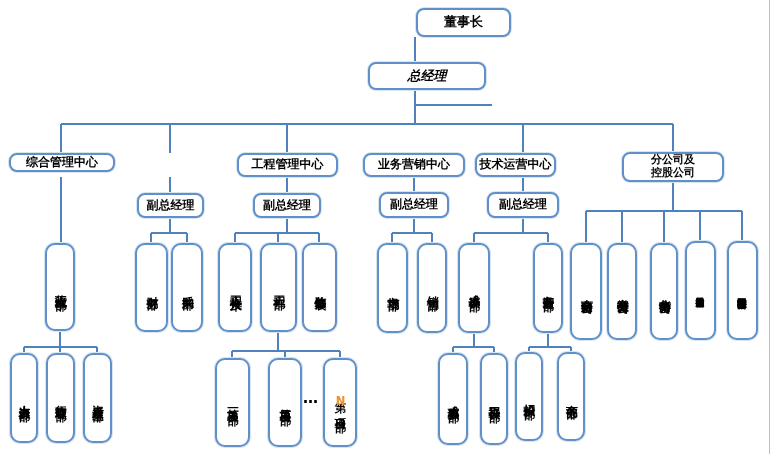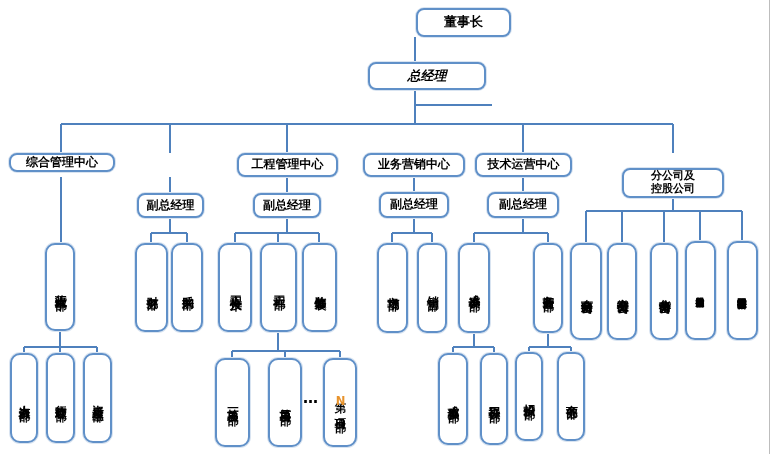--- a/index.html
+++ b/index.html
@@ -57,22 +57,22 @@
       M586 211 V243 M622 211 V243 M664 211 V243 M700 211 V243 M742 211 V243
     "></path>
   </svg>
 
   <div class="box" style="left:368px;top:8px;width:95px;height:29px;font-size:13px;margin-left:48px;">董事长</div>
   <div class="box" style="left:368px;top:62px;width:118px;height:28px;font-size:13px;font-style:italic;">总经理</div>
 
   <div class="box" style="left:9px;top:153px;width:106px;height:19px;font-size:12px;">综合管理中心</div>
   <div class="box" style="left:237px;top:153px;width:101px;height:24px;font-size:12px;">工程管理中心</div>
   <div class="box" style="left:363px;top:153px;width:102px;height:24px;font-size:12px;">业务营销中心</div>
-  <div class="box" style="left:475px;top:153px;width:97px;height:24px;font-size:12px;">技术运营中心</div>
-  <div class="box" style="left:622px;top:168px;width:102px;height:30px;font-size:11px;padding:0 23px;">分公司及控股公司</div>
+  <div class="box" style="left:475px;top:153px;width:81px;height:24px;font-size:12px;">技术运营中心</div>
+  <div class="box" style="left:622px;top:152px;width:102px;height:30px;font-size:11px;padding:0 23px;">分公司及控股公司</div>
 
   <div class="box" style="left:137px;top:193px;width:67px;height:25px;font-size:12px;">副总经理</div>
   <div class="box" style="left:253px;top:193px;width:68px;height:25px;font-size:12px;">副总经理</div>
   <div class="box" style="left:379px;top:192px;width:70px;height:26px;font-size:12px;">副总经理</div>
   <div class="box" style="left:487px;top:192px;width:72px;height:26px;font-size:12px;">副总经理</div>
 
   <div class="box vbox" style="left:45px;top:243px;width:30px;height:88px;font-size:12px;">行政人事部</div>
   <div class="box vbox" style="left:135px;top:243px;width:33px;height:89px;font-size:12px;">财务部</div>
   <div class="box vbox" style="left:171px;top:243px;width:32px;height:89px;font-size:12px;">采购部</div>
   <div class="box vbox" style="left:218px;top:243px;width:34px;height:89px;font-size:12px;">工程技术</div>

